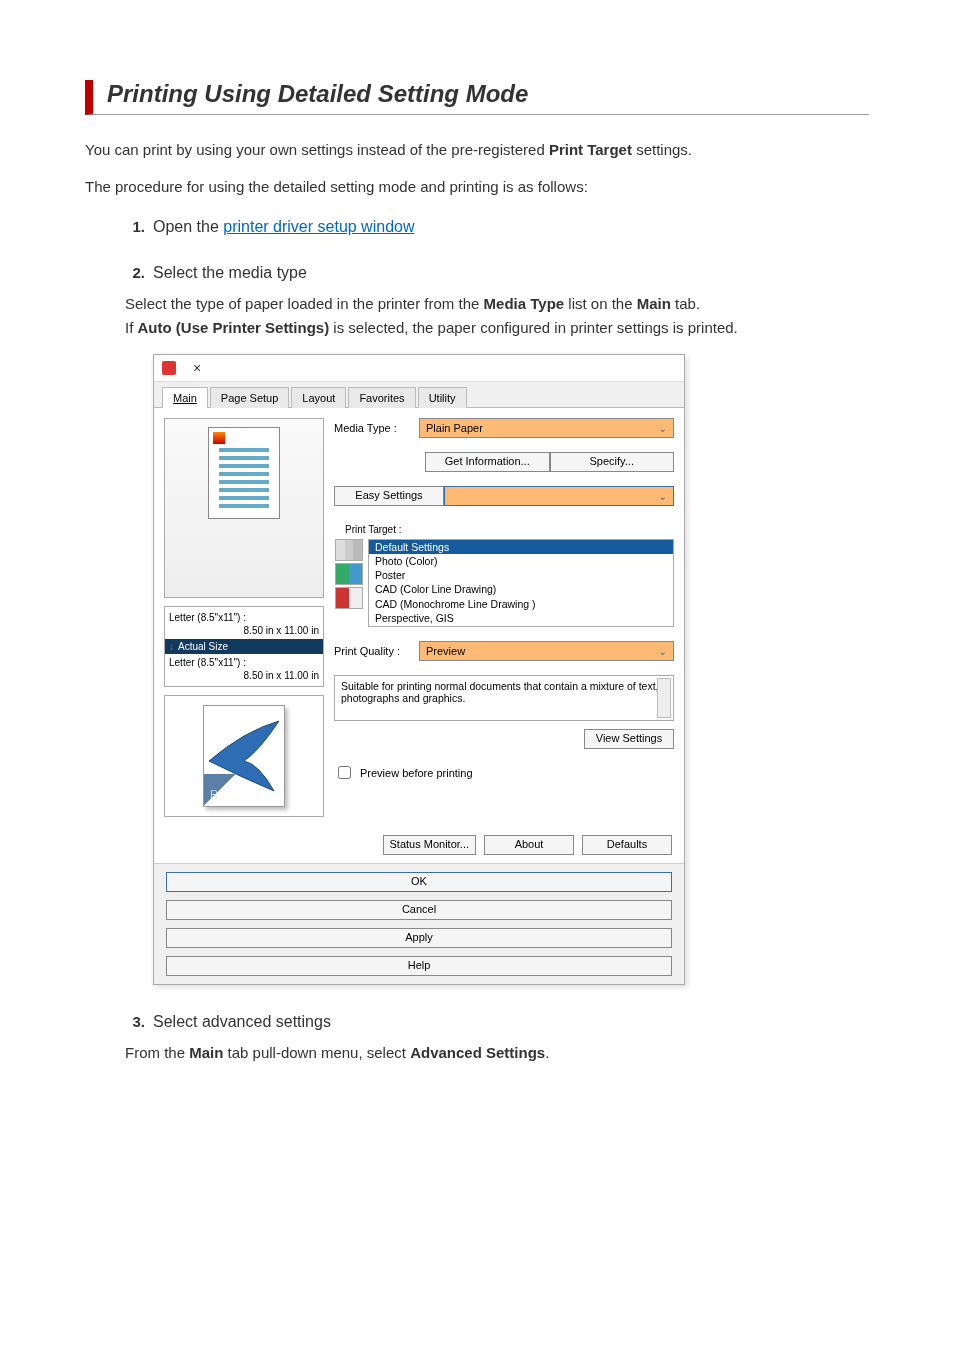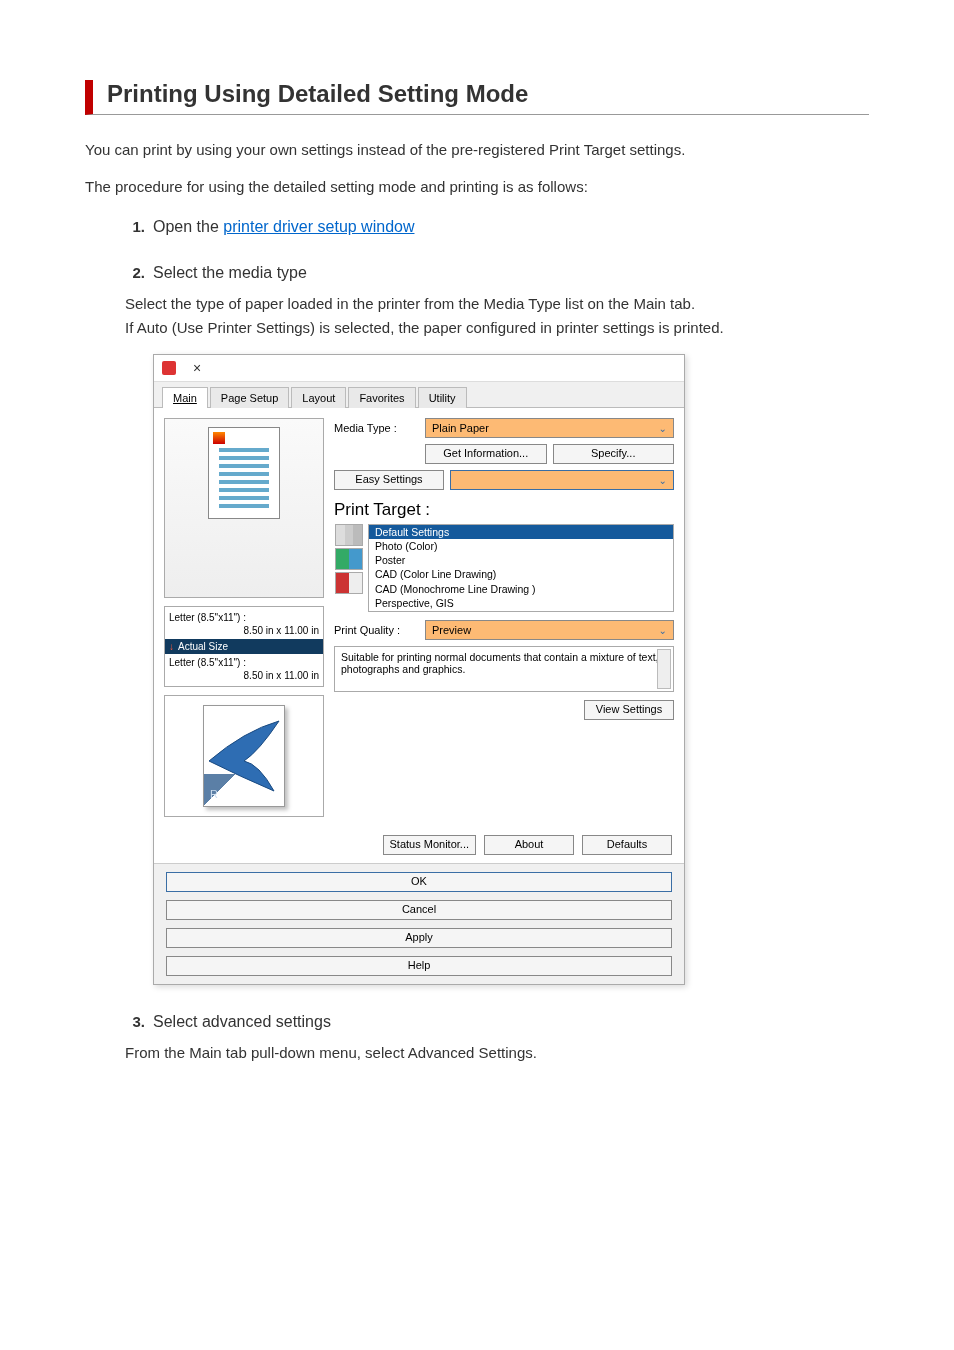--- a/index.html
+++ b/index.html
@@ -11,34 +11,35 @@
     width: 954px;
   }
   .page {
     padding: 80px 85px 0 85px;
   }
   .title-wrap {
     border-left: 8px solid #c00000;
     padding-left: 14px;
     border-bottom: 1px solid #999;
     margin-bottom: 24px;
+    font-style: italic;
   }
   .title {
     font-size: 24px;
     font-weight: bold;
     color: #333;
     padding-bottom: 6px;
   }
   .para {
     font-size: 15px;
     color: #333;
     margin: 14px 0;
     line-height: 1.5;
   }
-  .bold { font-weight: normal; }
+  .bold { font-weight: bold; }
   .ol {
     list-style: none;
     padding: 0;
     margin: 20px 0 0 40px;
   }
   .ol > li {
     margin-bottom: 28px;
   }
   .step-row {
     display: flex;
@@ -173,39 +174,39 @@
     box-shadow: 3px 3px 4px rgba(0,0,0,0.25);
     position:relative;
     background:#fff;
   }
   .thumb-curl {
     position:absolute; bottom:0; left:0;
     width: 32px; height: 32px;
     background: linear-gradient(135deg,#5b7fa6 50%, transparent 50%);
   }
   .right-col { flex: 1; display:flex; flex-direction:column; }
-  .row { display:flex; align-items:center; gap:6px; margin-bottom:6px; }
+  .row { display:flex; align-items:center; margin-bottom:14px; }
   .lbl { width: 85px; font-size:11px; }
   .select, .btn {
     border: 1px solid #888;
     background: #f5f5f5;
     font-size: 11px;
     padding: 2px 6px;
     height: 20px;
     box-sizing: border-box;
   }
   .select { flex:1; background:#fdba74; display:flex; align-items:center; justify-content:space-between;}
   .dropdown-caret { color:#3a6ea5; font-size:10px;}
   .btn { min-width: 90px; text-align:center; }
   .sel-vals {
     border: 1px solid #aaa;
     background:#fff;
     height: 86px;
     margin-left: 36px;
-    margin-bottom:0;
+    margin-bottom:6px;
     font-size: 10.5px;
     overflow:hidden;
   }
   .sel-head {
     background:#155a9c; color:#fff;
     padding: 1px 6px;
   }
   .sel-item { padding: 0 6px; line-height:1.35;}
   .desc-box {
     border:1px solid #aaa; background:#fff;
@@ -317,21 +318,21 @@
               <div class="btn" style="flex:1">Get Information...</div>
               <div class="btn" style="flex:1">Specify...</div>
             </div>
             <div class="row">
               <div class="btn" style="min-width:110px">Easy Settings</div>
               <div class="select" style="border-color:#3a6ea5;">
                 <span></span>
                 <span class="dropdown-caret">⌄</span>
               </div>
             </div>
-            <div style="font-size:17px; margin:4px 0 4px 0;">Print Target :</div>
+            <div style="font-size:10px; margin:4px 0 4px 11px;">Print Target :</div>
             <div class="pt-area">
               <div class="pt-thumb">
                 <div class="pt-icon">
                     <span style="background:#ddd"></span>
                     <span style="background:#ccc"></span>
                     <span style="background:#bbb"></span>
                   </div>
                 <div class="pt-icon">
                     <span style="background:#3a6"></span>
                     <span style="background:#49c"></span>
@@ -357,20 +358,24 @@
                 <span class="dropdown-caret">⌄</span>
               </div>
             </div>
             <div class="desc-box">
               <span>Suitable for printing normal documents that contain a mixture of text, photographs and graphics.</span>
               <div class="scroller"></div>
             </div>
             <div style="text-align:right; margin-bottom:6px;">
               <span class="btn" style="display:inline-block;">View Settings</span>
             </div>
+            <div class="chk-row">
+              <input type="checkbox" style="">
+              <span>Preview before printing</span>
+            </div>
           </div>
         </div>
         <div class="bottom-btns">
           <div class="btn">Status Monitor...</div>
           <div class="btn">About</div>
           <div class="btn">Defaults</div>
         </div>
         <div class="ok-row">
           <div class="btn" style="border:1px solid #3a6ea5;">OK</div>
           <div class="btn">Cancel</div>

